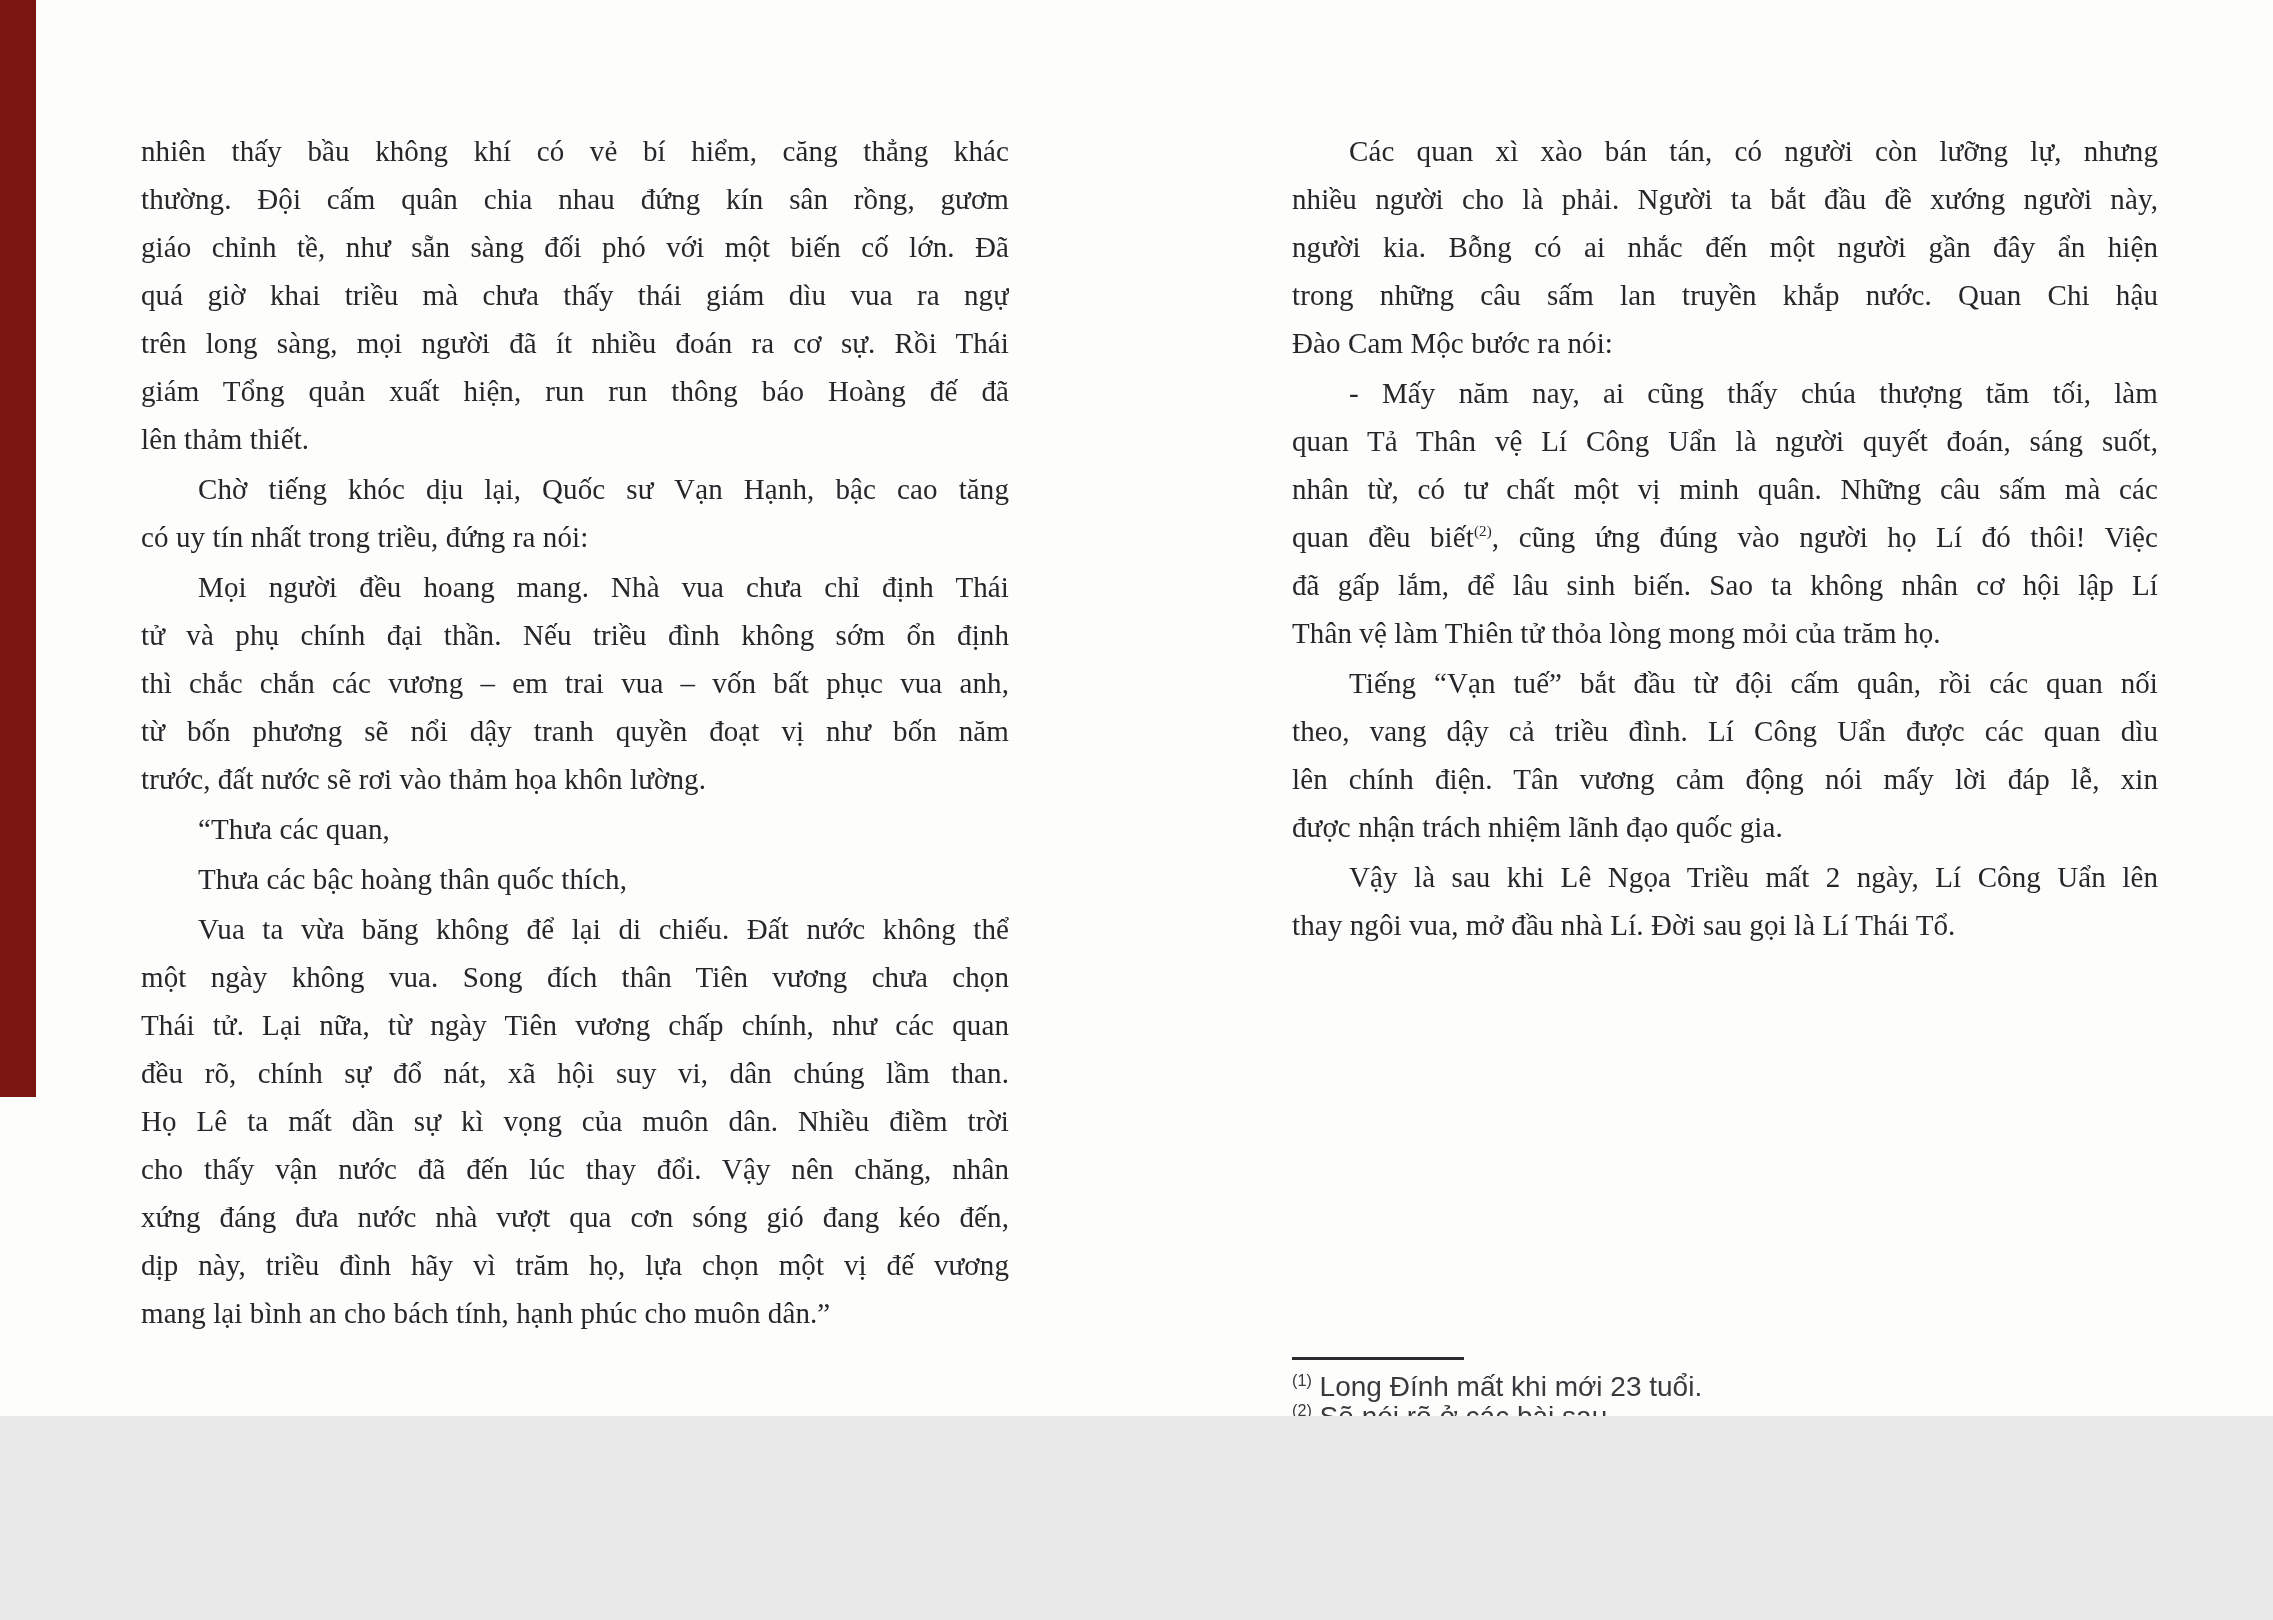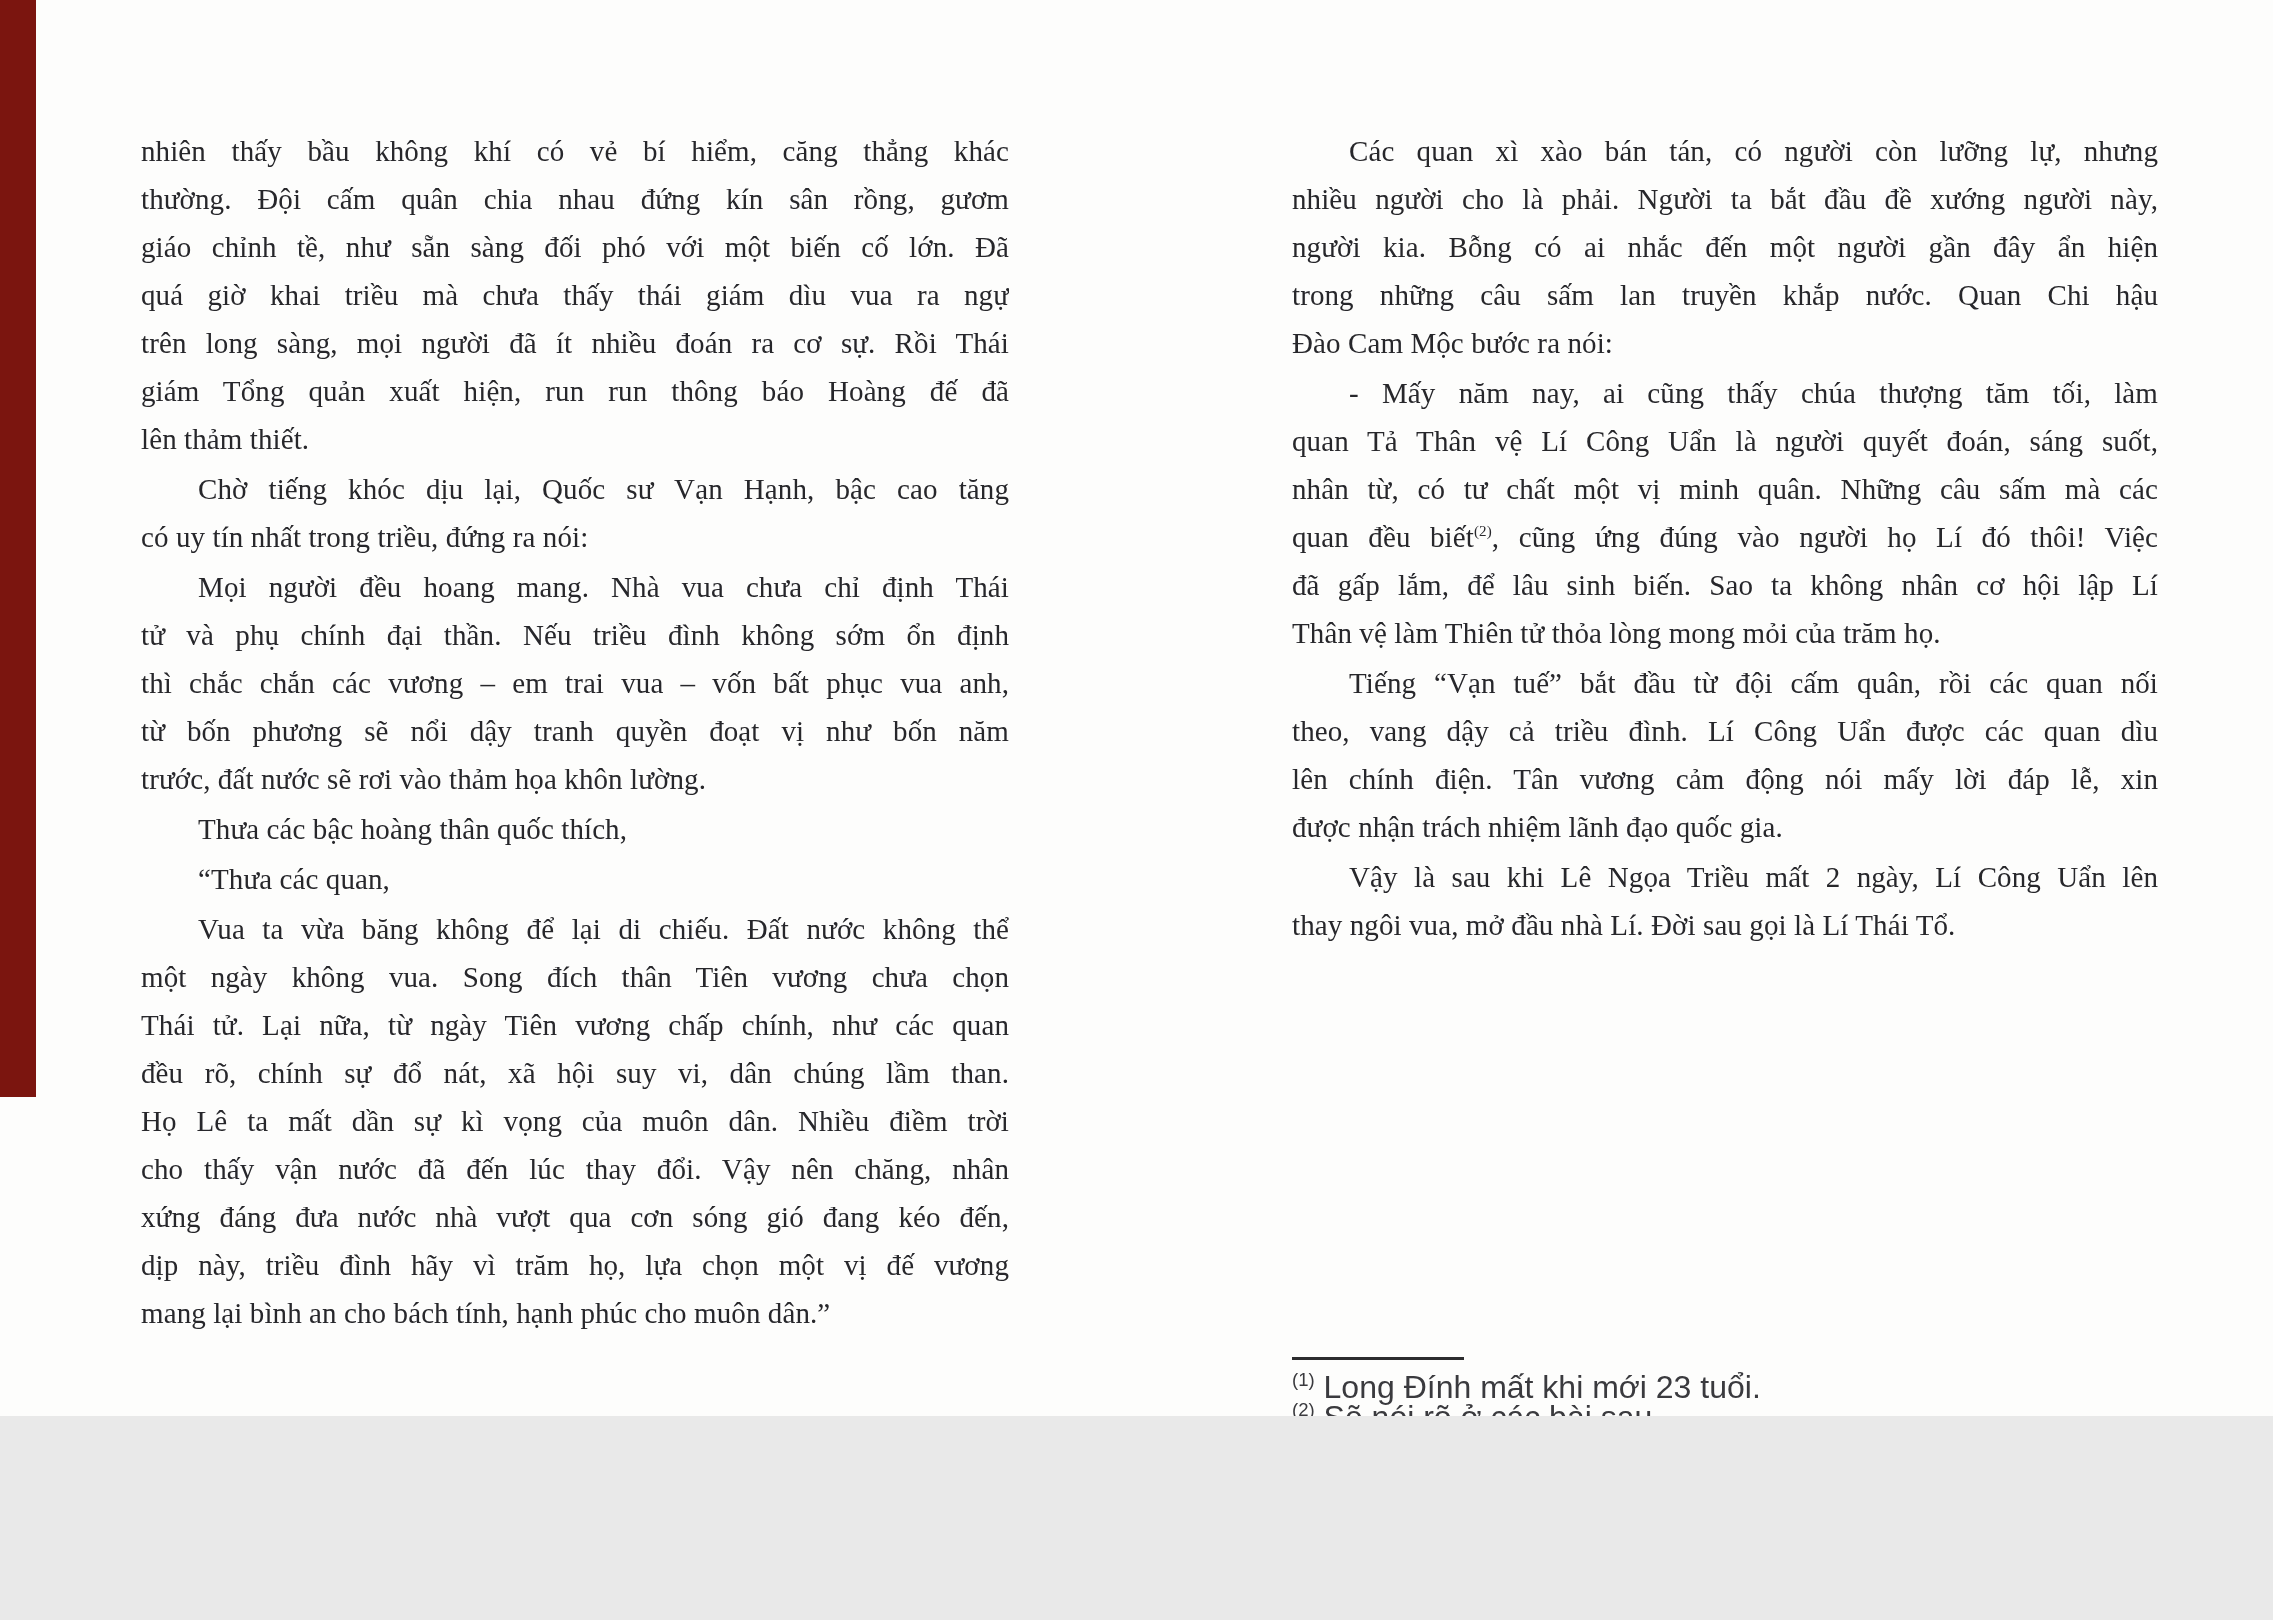--- a/index.html
+++ b/index.html
@@ -48,21 +48,21 @@
   }
   .footnotes{
     position:absolute;left:1292px;top:1357px;width:866px;
     font-family:"Liberation Sans","DejaVu Sans",sans-serif;
     color:var(--fn-ink);
   }
   .fn-rule{
     width:172px;height:2.9px;background:#2c2c2e;margin-bottom:11.7px;
   }
   .footnote{
-    font-size:32px;line-height:30px;
+    font-size:28px;line-height:30px;
   }
   .footnote sup{font-size:0.58em;}
   .page-footer{
     position:absolute;top:1486px;
     display:flex;justify-content:space-between;align-items:baseline;
     font-family:"Liberation Sans","DejaVu Sans",sans-serif;
     font-size:21.5px;letter-spacing:0.8px;
     color:var(--gold);
   }
   .page-footer.left{left:141px;width:868px;}
@@ -91,24 +91,24 @@
         <div class="line last">có uy tín nhất trong triều, đứng ra nói:</div>
       </div>
       <div class="para indent">
         <div class="line first">Mọi người đều hoang mang. Nhà vua chưa chỉ định Thái</div>
         <div class="line">tử và phụ chính đại thần. Nếu triều đình không sớm ổn định</div>
         <div class="line">thì chắc chắn các vương – em trai vua – vốn bất phục vua anh,</div>
         <div class="line">từ bốn phương sẽ nổi dậy tranh quyền đoạt vị như bốn năm</div>
         <div class="line last">trước, đất nước sẽ rơi vào thảm họa khôn lường.</div>
       </div>
       <div class="para indent">
-        <div class="line first last">Thưa các bậc hoàng thân quốc thích,</div>
+        <div class="line first last">“Thưa các quan,</div>
       </div>
       <div class="para indent">
-        <div class="line first last">“Thưa các quan,</div>
+        <div class="line first last">Thưa các bậc hoàng thân quốc thích,</div>
       </div>
       <div class="para indent">
         <div class="line first">Vua ta vừa băng không để lại di chiếu. Đất nước không thể</div>
         <div class="line">một ngày không vua. Song đích thân Tiên vương chưa chọn</div>
         <div class="line">Thái tử. Lại nữa, từ ngày Tiên vương chấp chính, như các quan</div>
         <div class="line">đều rõ, chính sự đổ nát, xã hội suy vi, dân chúng lầm than.</div>
         <div class="line">Họ Lê ta mất dần sự kì vọng của muôn dân. Nhiều điềm trời</div>
         <div class="line">cho thấy vận nước đã đến lúc thay đổi. Vậy nên chăng, nhân</div>
         <div class="line">xứng đáng đưa nước nhà vượt qua cơn sóng gió đang kéo đến,</div>
         <div class="line">dịp này, triều đình hãy vì trăm họ, lựa chọn một vị đế vương</div>

